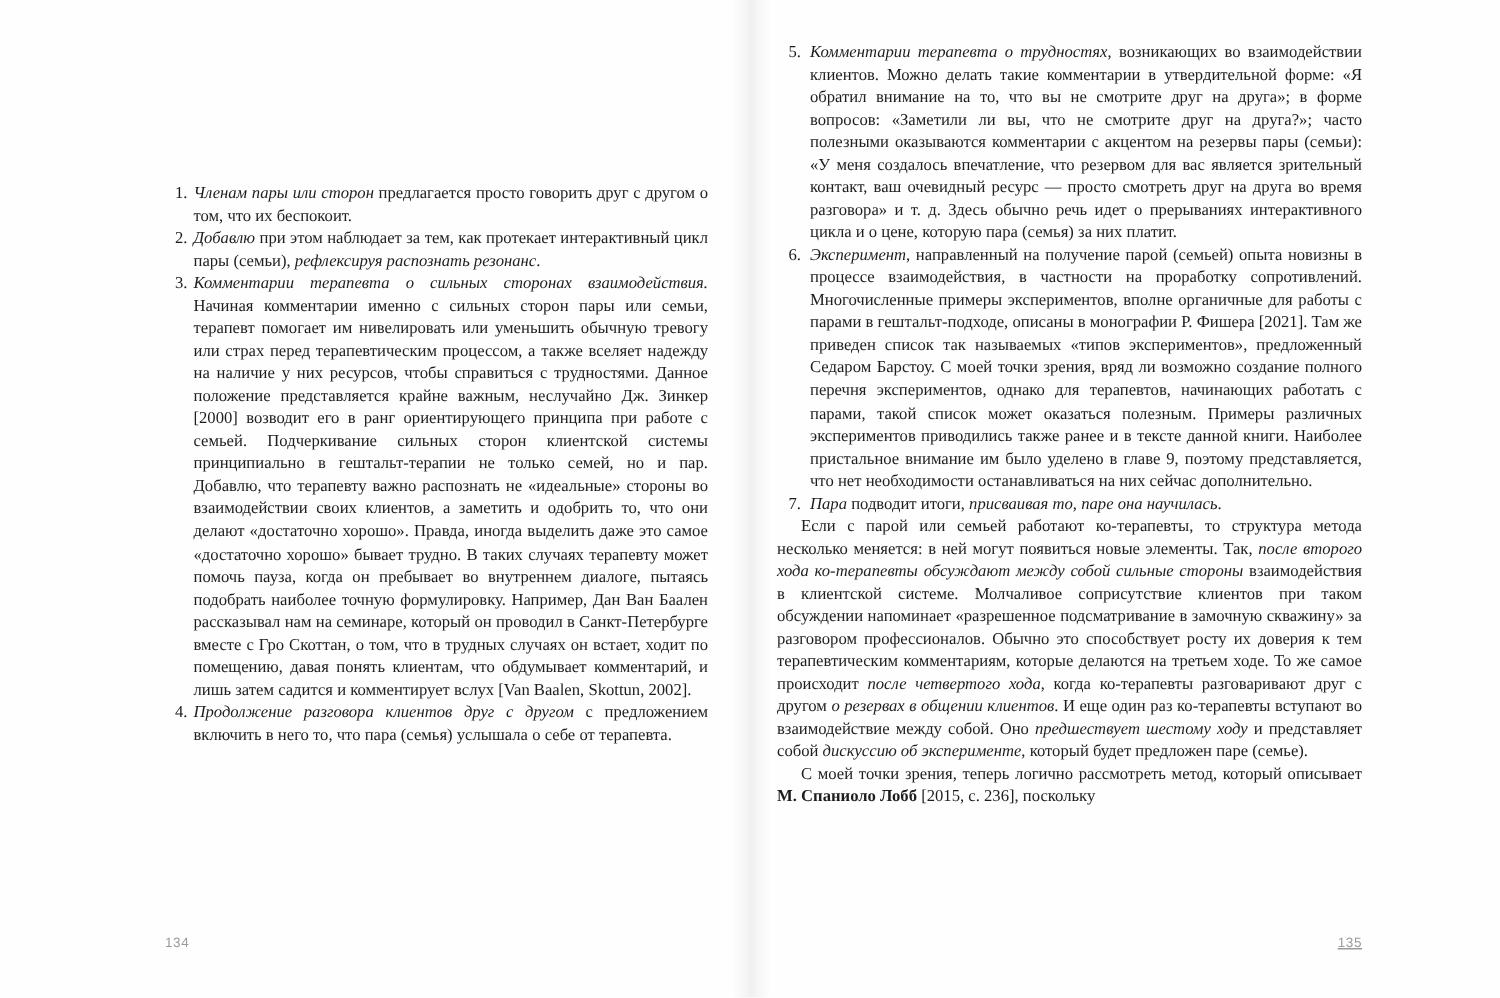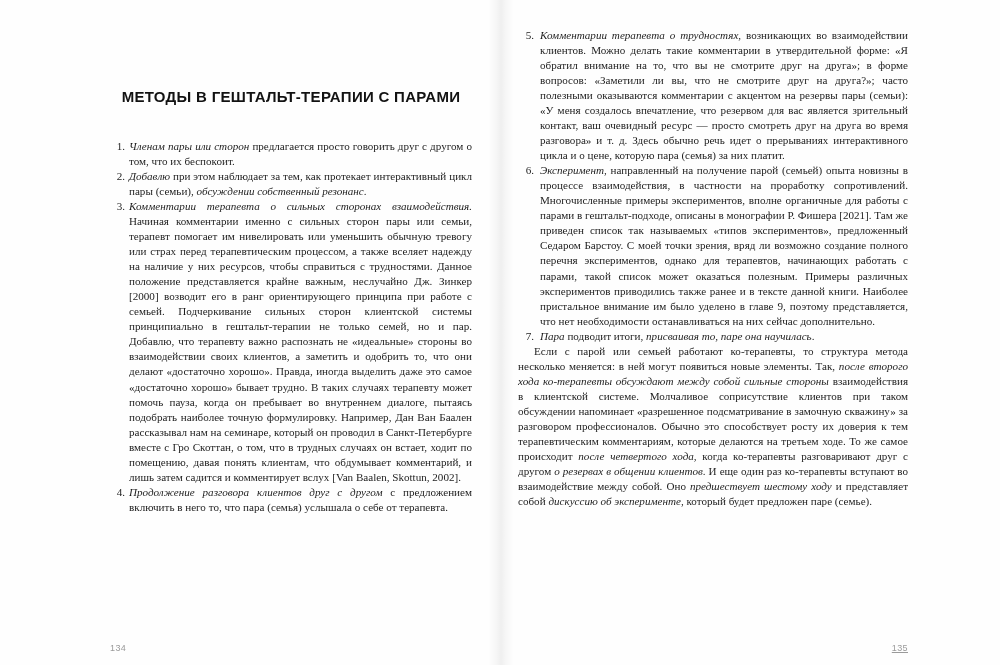--- a/index.html
+++ b/index.html
@@ -119,45 +119,44 @@
   }
   ol.num-list.wide > li > .li-num {
     width: 16px;
   }
 
   i, em { }
   b, strong { font-weight: bold; }
 
   .folio {
     position: absolute;
-    bottom: 12px;
+    bottom: 32px;
     font-family: "Liberation Sans", "DejaVu Sans", sans-serif;
     font-size: 9px;
     color: #9a9a9a;
     letter-spacing: 0.4px;
   }
   .folio-left { left: 110px; }
   .folio-right { right: 92px; text-decoration: underline; }
 </style>
 </head>
 <body>
 
 <div class="spread">
 
   <div class="page page-left">
 
     <div class="chapter-head">
-      <div class="chapter-title">МЕТОДЫ В ГЕШТАЛЬТ-ТЕРАПИИ С ПАРАМИ</div>
     </div>
 
 
     <ol class="num-list">
       <li><span class="li-num">1.</span><i>Членам пары или сторон</i><span> предлагается просто говорить друг с другом о том, что их беспокоит.</span></li>
 
-      <li><span class="li-num">2.</span><i>Добавлю</i><span> при этом наблюдает за тем, как протекает интерактивный цикл пары (семьи), </span><i>обсуждении собственный резонанс</i><span>.</span></li>
+      <li><span class="li-num">2.</span><i>Добавлю</i><span> при этом наблюдает за тем, как протекает интерактивный цикл пары (семьи), </span><i>рефлексируя распознать резонанс</i><span>.</span></li>
 
       <li><span class="li-num">3.</span><i>Комментарии терапевта о сильных сторонах взаимодействия.</i><span> Начиная комментарии именно с сильных сторон пары или семьи, терапевт помогает им нивелировать или уменьшить обычную тревогу или страх перед терапевтическим процессом, а также вселяет надежду на наличие у них ресурсов, чтобы справиться с трудностями. Данное положение представляется крайне важным, неслучайно Дж. Зинкер [2000] возводит его в ранг ориентирующего принципа при работе с семьей. Подчеркивание сильных сторон клиентской системы принципиально в гештальт-терапии не только семей, но и пар. Добавлю, что терапевту важно распознать не «идеальные» стороны во взаимодействии своих клиентов, а заметить и одобрить то, что они делают «достаточно хорошо». Правда, иногда выделить даже это самое «достаточно хорошо» бывает трудно. В таких случаях терапевту может помочь пауза, когда он пребывает во внутреннем диалоге, пытаясь подобрать наиболее точную формулировку. Например, Дан Ван Баален рассказывал нам на семинаре, который он проводил в Санкт-Петербурге вместе с Гро Скоттан, о том, что в трудных случаях он встает, ходит по помещению, давая понять клиентам, что обдумывает комментарий, и лишь затем садится и комментирует вслух [Van Baalen, Skottun, 2002].</span></li>
 
       <li><span class="li-num">4.</span><i>Продолжение разговора клиентов друг с другом</i><span> с предложением включить в него то, что пара (семья) услышала о себе от терапевта.</span></li>
     </ol>
 
     <div class="folio folio-left">134</div>
   </div>
 
   <div class="page page-right">
@@ -165,18 +164,19 @@
     <ol class="num-list wide">
       <li><span class="li-num">5.</span><i>Комментарии терапевта о трудностях</i><span>, возникающих во взаимодействии клиентов. Можно делать такие комментарии в утвердительной форме: «Я обратил внимание на то, что вы не смотрите друг на друга»; в форме вопросов: «Заметили ли вы, что не смотрите друг на друга?»; часто полезными оказываются комментарии с акцентом на резервы пары (семьи): «У меня создалось впечатление, что резервом для вас является зрительный контакт, ваш очевидный ресурс — просто смотреть друг на друга во время разговора» и т. д. Здесь обычно речь идет о прерываниях интерактивного цикла и о цене, которую пара (семья) за них платит.</span></li>
 
       <li><span class="li-num">6.</span><i>Эксперимент</i><span>, направленный на получение парой (семьей) опыта новизны в процессе взаимодействия, в частности на проработку сопротивлений. Многочисленные примеры экспериментов, вполне органичные для работы с парами в гештальт-подходе, описаны в монографии Р. Фишера [2021]. Там же приведен список так называемых «типов экспериментов», предложенный Седаром Барстоу. С моей точки зрения, вряд ли возможно создание полного перечня экспериментов, однако для терапевтов, начинающих работать с парами, такой список может оказаться полезным. Примеры различных экспериментов приводились также ранее и в тексте данной книги. Наиболее пристальное внимание им было уделено в главе 9, поэтому представляется, что нет необходимости останавливаться на них сейчас дополнительно.</span></li>
 
       <li><span class="li-num">7.</span><i>Пара</i><span> подводит итоги, </span><i>присваивая то, паре она научилась</i><span>.</span></li>
     </ol>
 
     <p class="body-text para-indent"><span>Если с парой или семьей работают ко-терапевты, то структура метода несколько меняется: в ней могут появиться новые элементы. Так, </span><i>после второго хода ко-терапевты обсуждают между собой сильные стороны</i><span> взаимодействия в клиентской системе. Молчаливое соприсутствие клиентов при таком обсуждении напоминает «разрешенное подсматривание в замочную скважину» за разговором профессионалов. Обычно это способствует росту их доверия к тем терапевтическим комментариям, которые делаются на третьем ходе. То же самое происходит </span><i>после четвертого хода</i><span>, когда ко-терапевты разговаривают друг с другом </span><i>о резервах в общении клиентов</i><span>. И еще один раз ко-терапевты вступают во взаимодействие между собой. Оно </span><i>предшествует шестому ходу</i><span> и представляет собой </span><i>дискуссию об эксперименте</i><span>, который будет предложен паре (семье).</span></p>
 
+    <p class="body-text para-indent"><span>С моей точки зрения, теперь логично рассмотреть метод, который описывает </span><b>М. Спаниоло Лобб</b><span> [2015, с. 236], поскольку</span></p>
 
     <div class="folio folio-right">135</div>
   </div>
 
   <div class="gutter"></div>
 </div>
 
 </body></html>

